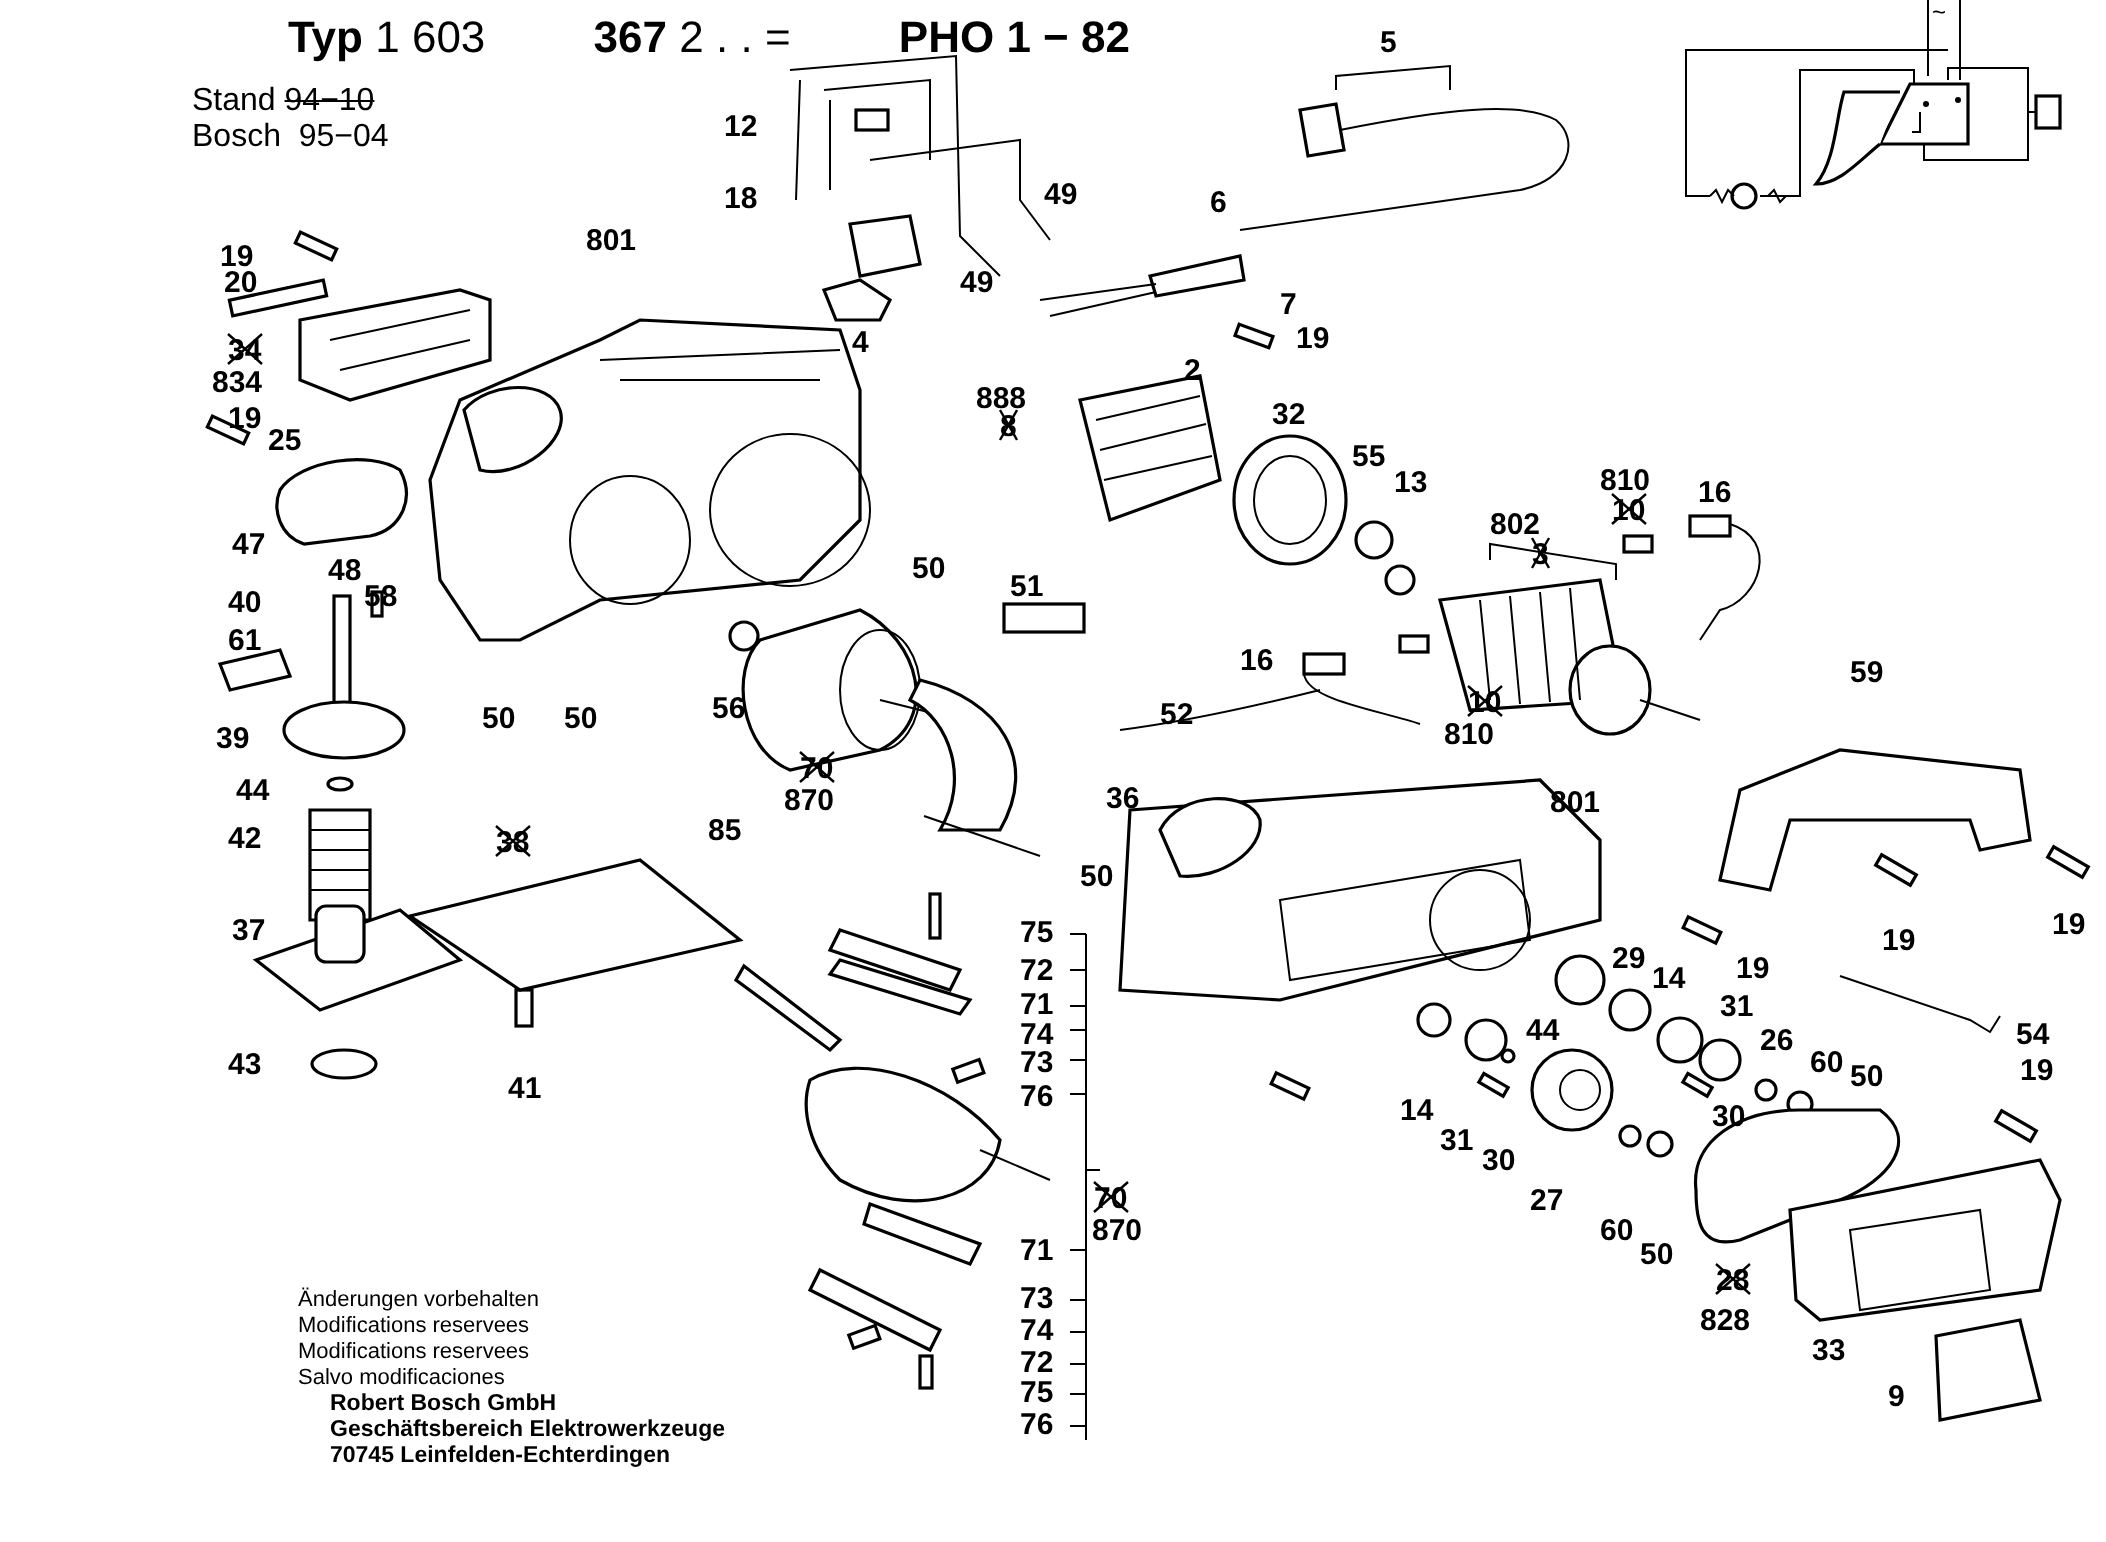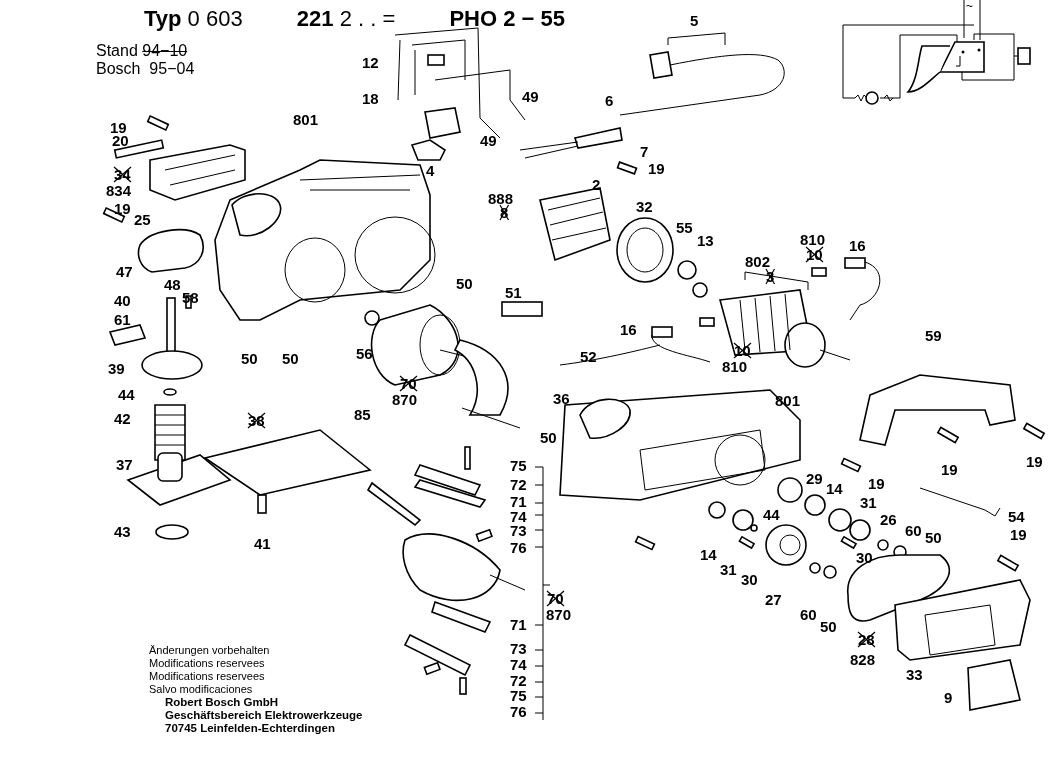--- a/index.html
+++ b/index.html
@@ -14,24 +14,24 @@
   .lbl { font-family: "Liberation Sans", sans-serif; font-weight: bold; font-size: 15px; fill: #000; }
   .part { fill: #fff; stroke: #000; stroke-width: 1.6; }
   .thin { fill: none; stroke: #000; stroke-width: 1; }
   .cross { stroke: #000; stroke-width: 1.2; }
 </style>
 </head>
 <body>
 
 <div class="hdr">
   <b>Typ</b>
-  <span>0 603</span>
-  <b>221</b>
+  <span>1 603</span>
+  <b>367</b>
   <span>2 . . =</span>
-  <b>PHO 2 − 55</b>
+  <b>PHO 1 − 82</b>
 </div>
 
 <div class="stand">
   <div><span>Stand</span>&nbsp;<span class="strike">94−10</span></div>
   <div><span>Bosch</span>&nbsp;&nbsp;<span>95−04</span></div>
 </div>
 
 <svg id="diagram" width="1053" height="771" viewBox="0 0 1053 771">
 
   <g>

